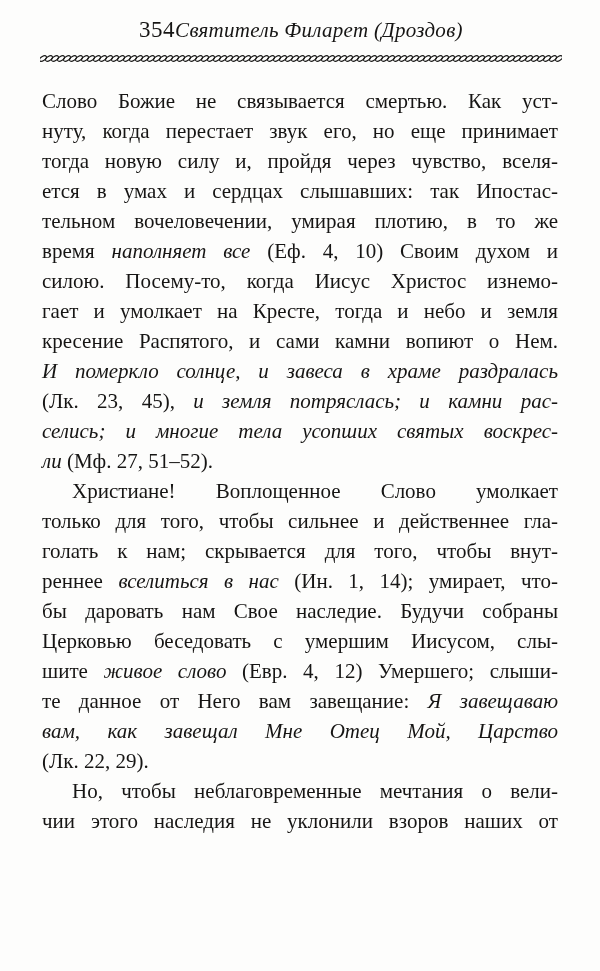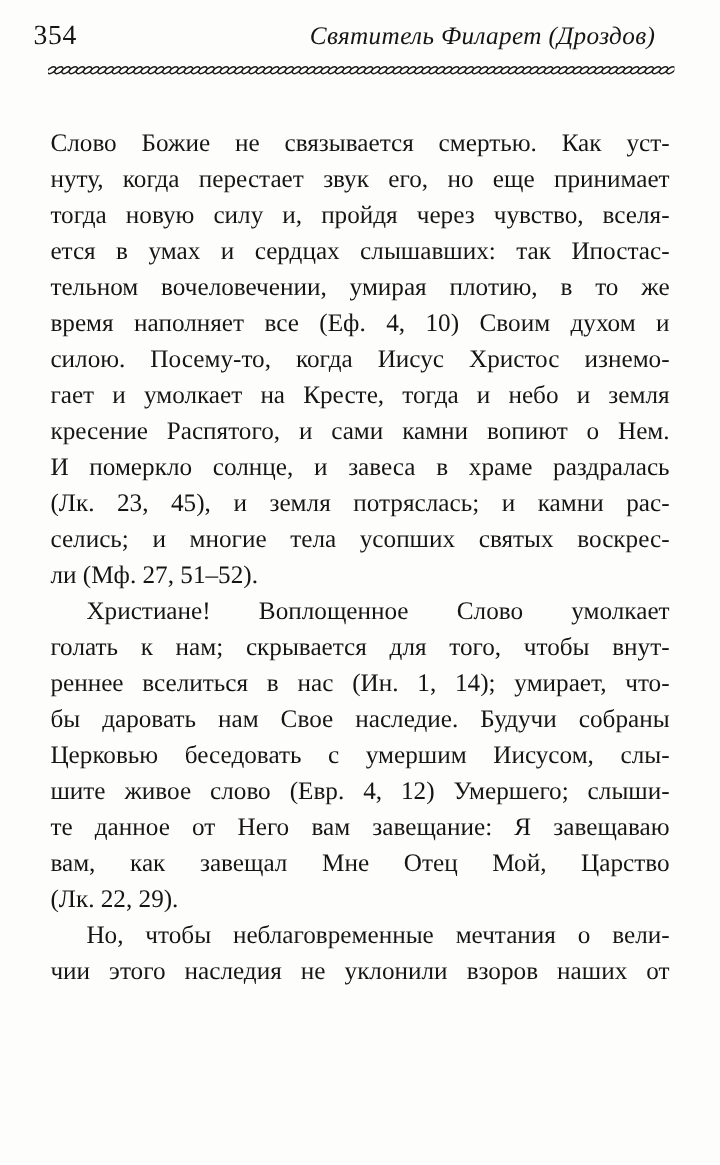--- a/index.html
+++ b/index.html
@@ -10,66 +10,66 @@
     height: 971px;
     margin: 0 auto;
     background: #fdfdfc;
     color: #161514;
     font-family: "Liberation Serif", "DejaVu Serif", serif;
     overflow: hidden;
   }
   .header {
     position: absolute;
     top: 17px;
-    left: 28px;
+    left: 42px;
     width: 518px;
     display: flex;
-    justify-content: space-between;
+    justify-content: center;
     align-items: baseline;
   }
   .page-number {
     font-size: 23px;
     letter-spacing: 0.5px;
   }
   .running-title {
     font-style: italic;
     font-size: 21px;
     letter-spacing: 0.3px;
   }
   .rope-divider {
     position: absolute;
     top: 53px;
     left: 40px;
     width: 522px;
     height: 11px;
   }
   .body-text {
     position: absolute;
-    top: 104px;
+    top: 86px;
     left: 42px;
     width: 516px;
     font-size: 21px;
     line-height: 30px;
   }
   .line {
     text-align: justify;
     text-align-last: justify;
     text-justify: inter-word;
     height: 30px;
     white-space: nowrap;
     overflow: visible;
   }
   .line.end {
     text-align: left;
     text-align-last: left;
   }
   .line.indent span:first-child {
     padding-left: 30px;
   }
-  .it { }
+  .it { font-style: italic; }
 </style>
 </head>
 <body>
 
 <div class="page">
 
   <div class="header">
     <span class="page-number">354</span>
     <span class="running-title">Святитель Филарет (Дроздов)</span>
   </div>
@@ -172,20 +172,21 @@
       <div class="line"><span>тельном вочеловечении, умирая плотию, в то же</span></div>
       <div class="line"><span>время </span><span class="it">наполняет все</span><span> (Еф. 4, 10) Своим духом и</span></div>
       <div class="line"><span>силою. Посему-то, когда Иисус Христос изнемо-</span></div>
       <div class="line"><span>гает и умолкает на Кресте, тогда и небо и земля</span></div>
       <div class="line"><span>кресение Распятого, и сами камни вопиют о Нем.</span></div>
       <div class="line"><span class="it">И померкло солнце, и завеса в храме раздралась</span></div>
       <div class="line"><span>(Лк. 23, 45), </span><span class="it">и земля потряслась; и камни рас-</span></div>
       <div class="line"><span class="it">селись; и многие тела усопших святых воскрес-</span></div>
       <div class="line end"><span class="it">ли</span><span> (Мф. 27, 51–52).</span></div>
       <div class="line indent"><span>Христиане! Воплощенное Слово умолкает</span></div>
+      <div class="line"><span>только для того, чтобы сильнее и действеннее гла-</span></div>
       <div class="line"><span>голать к нам; скрывается для того, чтобы внут-</span></div>
       <div class="line"><span>реннее </span><span class="it">вселиться в нас</span><span> (Ин. 1, 14); умирает, что-</span></div>
       <div class="line"><span>бы даровать нам Свое наследие. Будучи собраны</span></div>
       <div class="line"><span>Церковью беседовать с умершим Иисусом, слы-</span></div>
       <div class="line"><span>шите </span><span class="it">живое слово</span><span> (Евр. 4, 12) Умершего; слыши-</span></div>
       <div class="line"><span>те данное от Него вам завещание: </span><span class="it">Я завещаваю</span></div>
       <div class="line"><span class="it">вам, как завещал Мне Отец Мой, Царство</span></div>
       <div class="line end"><span>(Лк. 22, 29).</span></div>
       <div class="line indent"><span>Но, чтобы неблаговременные мечтания о вели-</span></div>
       <div class="line"><span>чии этого наследия не уклонили взоров наших от</span></div>

